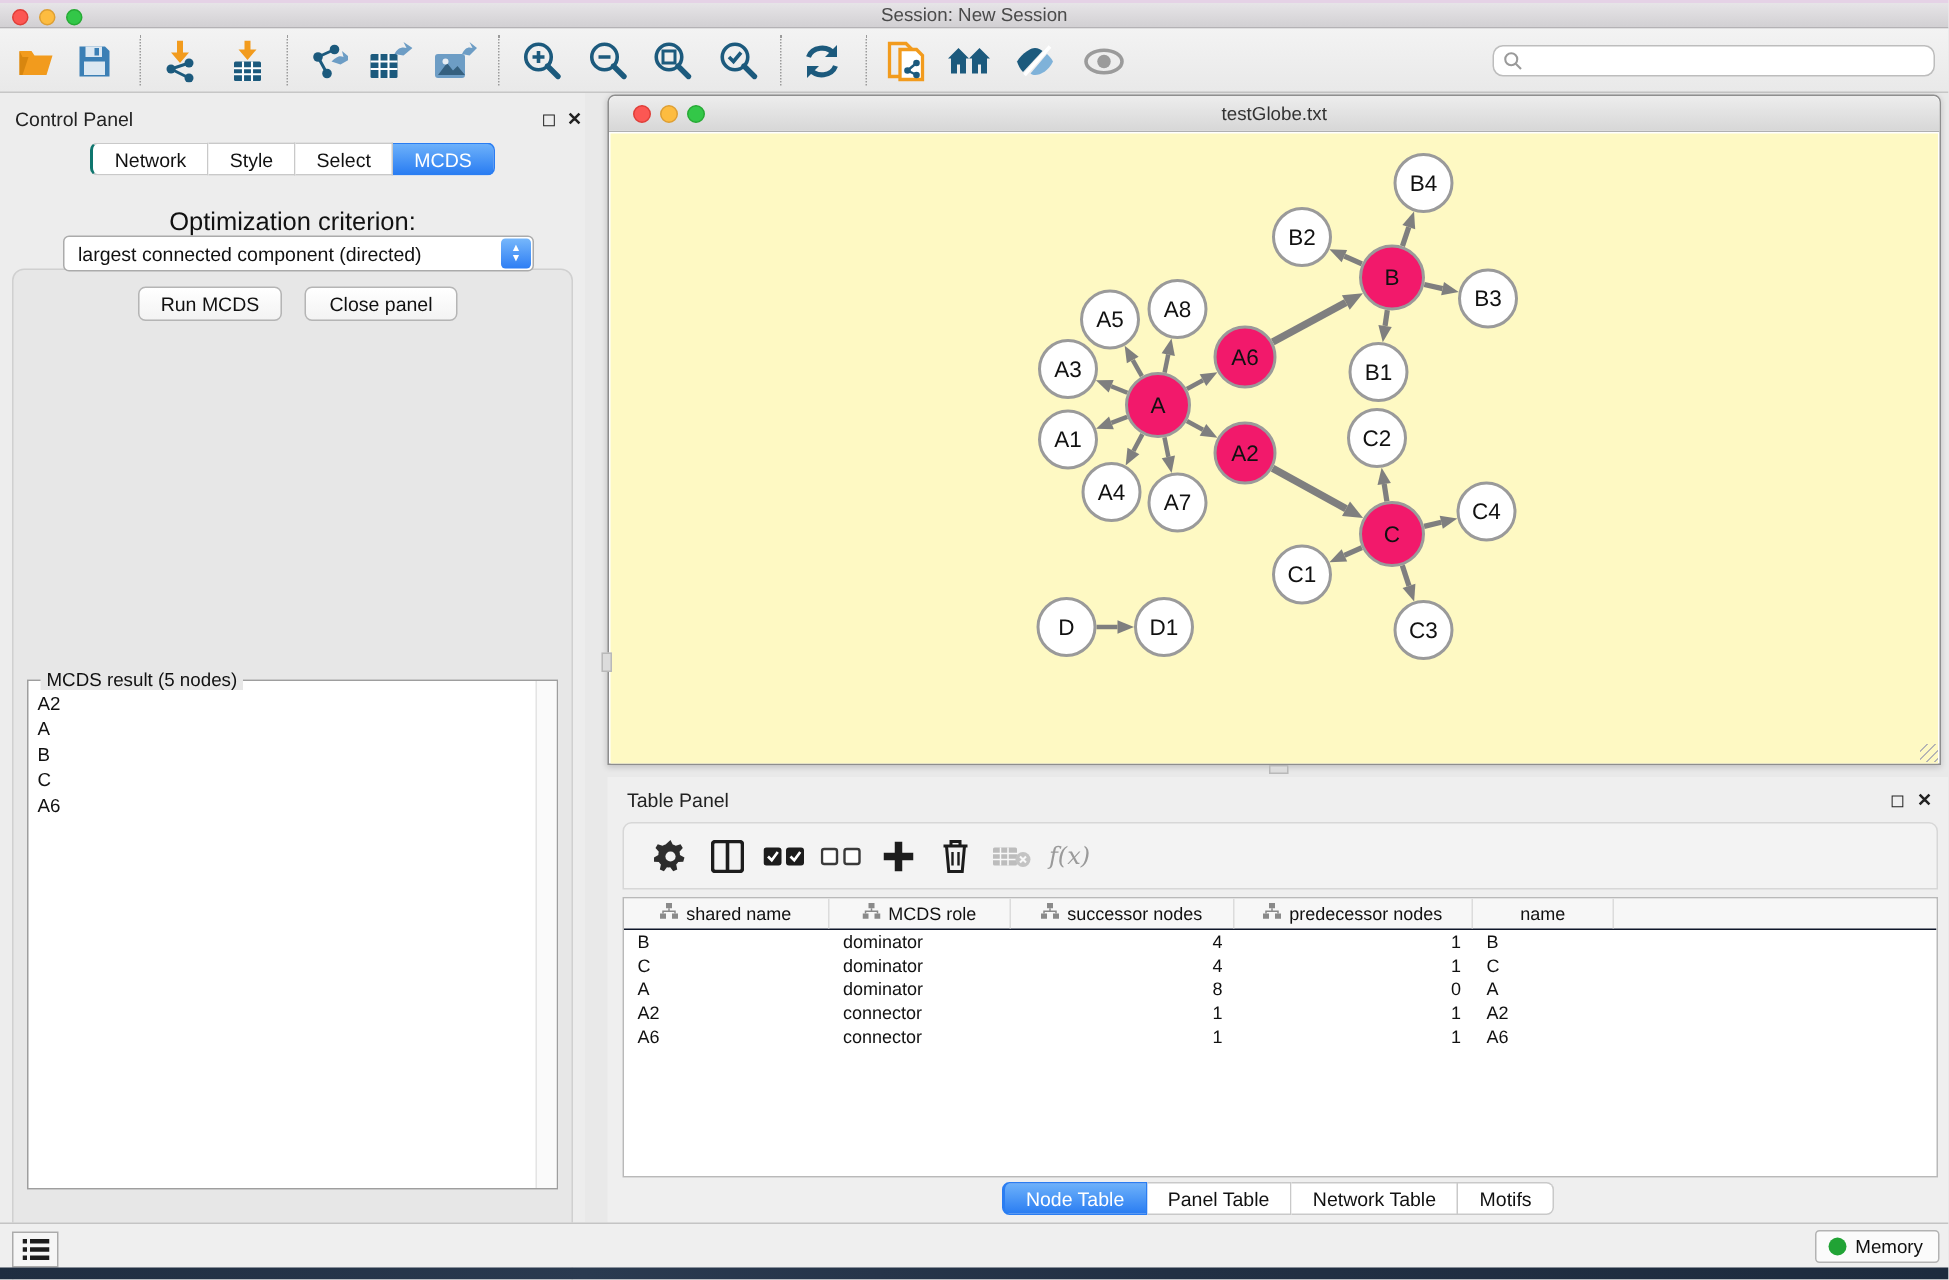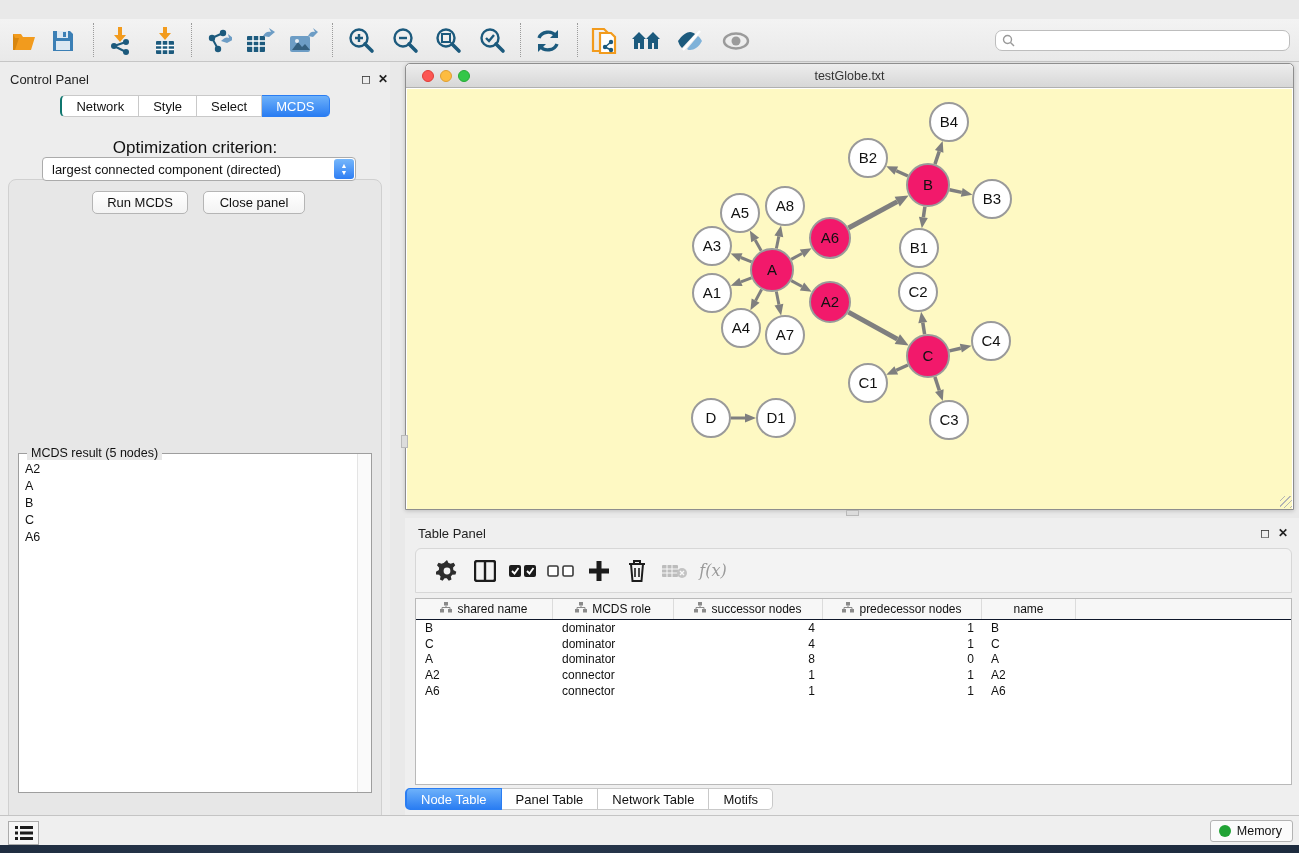--- a/index.html
+++ b/index.html
@@ -81,41 +81,47 @@
   .tp-toolbar { position:absolute; left:10px; top:30px; width:877px; height:45px;
     background:#f3f3f3; border:1px solid #d7d7d7; border-radius:6px 6px 0 0; display:flex; align-items:center; }
   .tp-toolbar .ico { width:38px; display:flex; justify-content:center; align-items:center; }
   .tp-table { position:absolute; left:10px; top:80px; width:877px; height:187px;
     background:#fff; border:1px solid #b9b9b9; overflow:hidden; }
   .thead { display:flex; height:21px; background:#f7f7f7; border-bottom:1px solid #0f172a; }
   .th { display:flex; align-items:center; justify-content:center; gap:5px;
     border-right:1px solid #dcdcdc; font-size:12px; color:#111; }
   .trow { display:flex; height:15.8px; align-items:center; font-size:12px; color:#111; }
   .td { overflow:hidden; white-space:nowrap; }
-  .tp-tabs { position:absolute; left:0; top:270px; width:894px; display:flex; }
+  .tp-tabs { position:absolute; left:0; top:270px; width:894px; display:flex; justify-content:center; }
 
   
   .statusbar { position:absolute; left:0; top:815px; width:1299px; height:30px;
     background:#efefef; border-top:1px solid #c4c4c4; }
   .list-btn { position:absolute; left:8px; top:5px; width:31px; height:24px; background:#f6f6f6;
     border:1px solid #ababab; display:flex; align-items:center; justify-content:center; }
   .memory-btn { position:absolute; right:6px; top:4px; height:22px; padding:0 10px 0 8px;
     background:#fbfbfb; border:1px solid #b3b3b3; border-radius:3px;
     display:flex; align-items:center; gap:6px; font-size:12.5px; color:#111; }
   .memory-dot { width:12px; height:12px; border-radius:50%; background:#21a335; }
   .desktop-strip { position:absolute; left:0; top:845px; width:1299px; height:8px;
     background:linear-gradient(90deg,#1f2d40,#2a3a50 30%,#223044 60%,#1d2b3e); }
 
   svg text { font-family:"Liberation Sans", sans-serif; }
 </style>
 </head>
 <body>
 
 <div id="app">
 
+  <div class="titlebar">
+    <span class="tl red"></span>
+    <span class="tl yel"></span>
+    <span class="tl grn"></span>
+    <div class="title">Session: New Session</div>
+  </div>
 
   <div class="toolbar">
     <span class="tbi" style="left:9px">
       <svg width="28" height="24" viewBox="0 0 28 24">
           <path d="M2 5h8l2 3h12l-4 13H2z" fill="#f29b1d"></path>
           <path d="M2 5v16h2L8 9h-4z" fill="#d8860f"></path>
         </svg>
       </span>
     <span class="tbi" style="left:47px">
       <svg width="24" height="24" viewBox="0 0 24 24">

